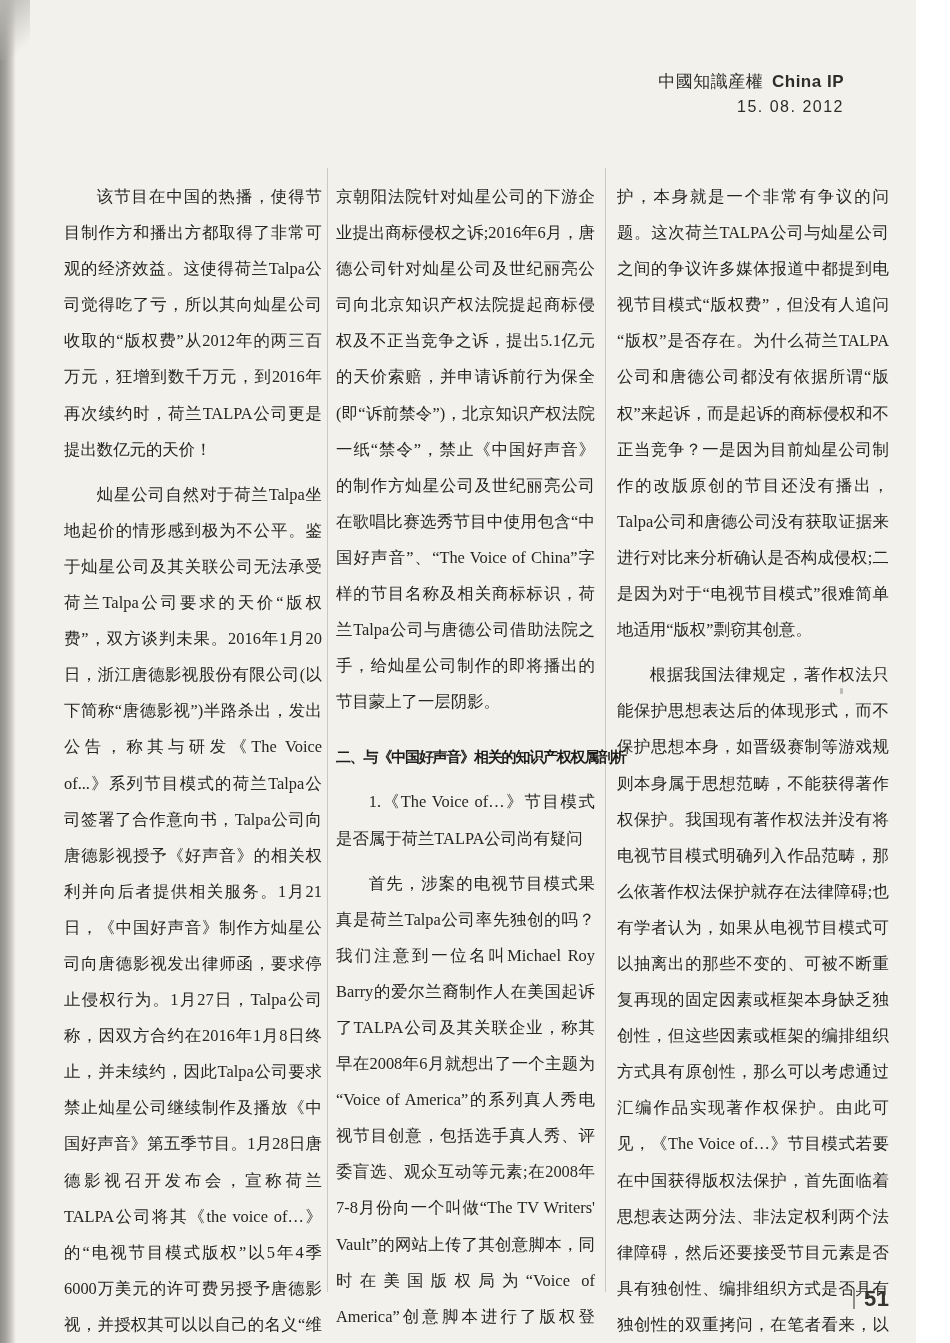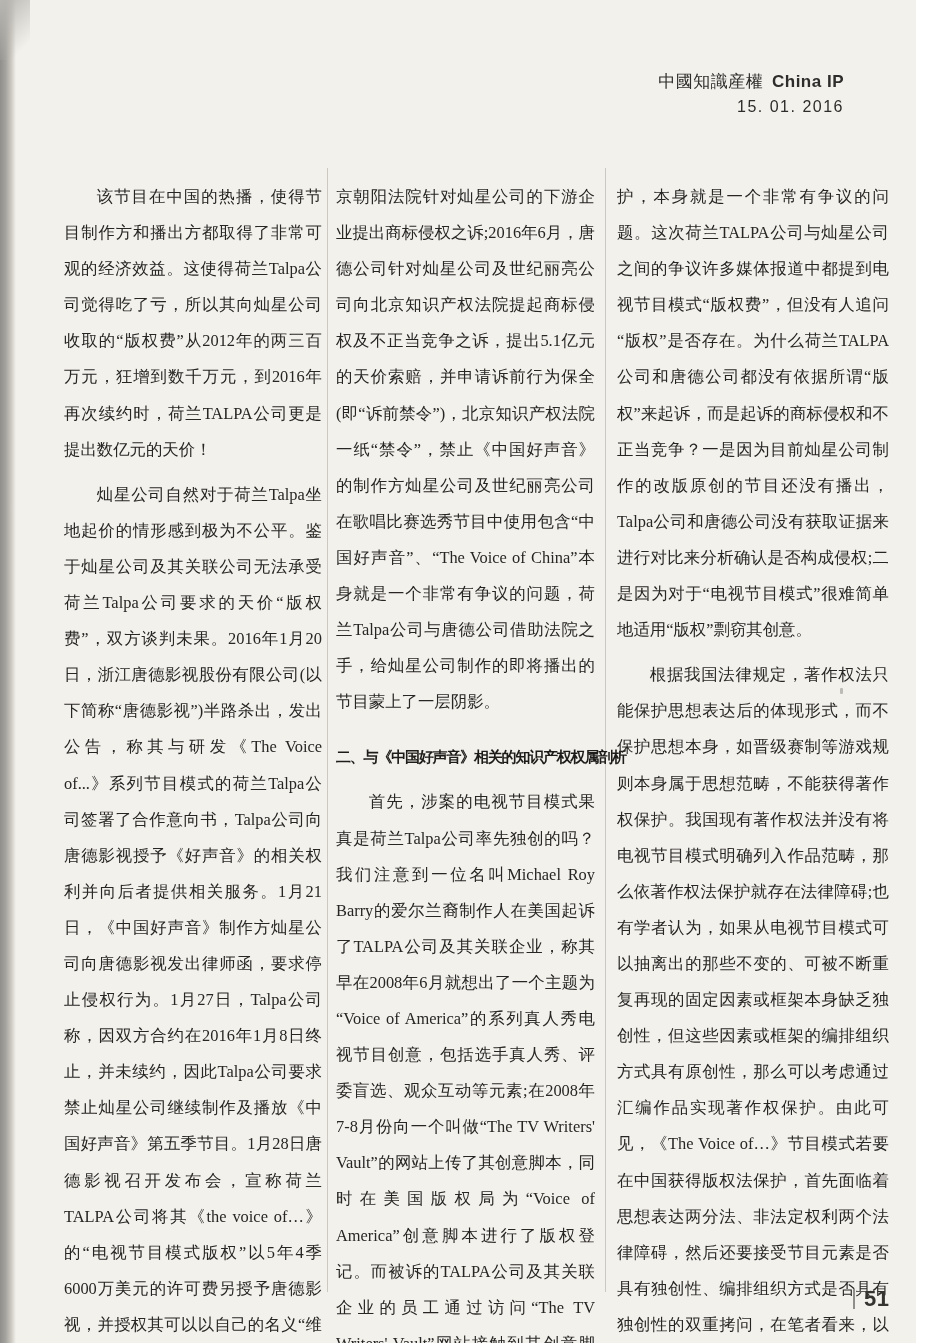--- a/index.html
+++ b/index.html
@@ -94,35 +94,36 @@
   <div class="edge-left"></div>
   <div class="edge-left-top"></div>
   <div class="edge-right-fill"></div>
   <div class="edge-right-line"></div>
 
   <div class="header">
     <div class="line1">
       <span class="zh">中國知識産權</span>
       <span class="en">China IP</span>
     </div>
-    <div class="line2">15. 01. 2016</div>
+    <div class="line2">15. 08. 2012</div>
   </div>
 
   <div class="divider divider-1"></div>
   <div class="divider divider-2"></div>
 
   <div class="column col-1">
     <p class="para">该节目在中国的热播，使得节目制作方和播出方都取得了非常可观的经济效益。这使得荷兰Talpa公司觉得吃了亏，所以其向灿星公司收取的“版权费”从2012年的两三百万元，狂增到数千万元，到2016年再次续约时，荷兰TALPA公司更是提出数亿元的天价！</p>
     <p class="para">灿星公司自然对于荷兰Talpa坐地起价的情形感到极为不公平。鉴于灿星公司及其关联公司无法承受荷兰Talpa公司要求的天价“版权费”，双方谈判未果。2016年1月20日，浙江唐德影视股份有限公司(以下简称“唐德影视”)半路杀出，发出公告，称其与研发《The Voice of...》系列节目模式的荷兰Talpa公司签署了合作意向书，Talpa公司向唐德影视授予《好声音》的相关权利并向后者提供相关服务。1月21日，《中国好声音》制作方灿星公司向唐德影视发出律师函，要求停止侵权行为。1月27日，Talpa公司称，因双方合约在2016年1月8日终止，并未续约，因此Talpa公司要求禁止灿星公司继续制作及播放《中国好声音》第五季节目。1月28日唐德影视召开发布会，宣称荷兰TALPA公司将其《the voice of…》的“电视节目模式版权”以5年4季6000万美元的许可费另授予唐德影视，并授权其可以以自己的名义“维权”。至此、荷兰Talpa公司近乎完美退出，赚的盆满钵满，退至幕后，看两家或多家中国公司相互掐架。作为中国人，多少感觉到有些悲哀……</p>
 
   </div>
 
   <div class="column col-2">
-    <p class="para flush">京朝阳法院针对灿星公司的下游企业提出商标侵权之诉;2016年6月，唐德公司针对灿星公司及世纪丽亮公司向北京知识产权法院提起商标侵权及不正当竞争之诉，提出5.1亿元的天价索赔，并申请诉前行为保全(即“诉前禁令”)，北京知识产权法院一纸“禁令”，禁止《中国好声音》的制作方灿星公司及世纪丽亮公司在歌唱比赛选秀节目中使用包含“中国好声音”、“The Voice of China”本身就是一个非常有争议的问题，荷兰Talpa公司与唐德公司借助法院之手，给灿星公司制作的即将播出的节目蒙上了一层阴影。</p>
+    <p class="para flush">京朝阳法院针对灿星公司的下游企业提出商标侵权之诉;2016年6月，唐德公司针对灿星公司及世纪丽亮公司向北京知识产权法院提起商标侵权及不正当竞争之诉，提出5.1亿元的天价索赔，并申请诉前行为保全(即“诉前禁令”)，北京知识产权法院一纸“禁令”，禁止《中国好声音》的制作方灿星公司及世纪丽亮公司在歌唱比赛选秀节目中使用包含“中国好声音”、“The Voice of China”字样的节目名称及相关商标标识，荷兰Talpa公司与唐德公司借助法院之手，给灿星公司制作的即将播出的节目蒙上了一层阴影。</p>
     <p class="para heading">二、与《中国好声音》相关的知识产权权属剖析</p>
+    <p class="para">1.《The Voice of…》节目模式是否属于荷兰TALPA公司尚有疑问</p>
     <p class="para">首先，涉案的电视节目模式果真是荷兰Talpa公司率先独创的吗？我们注意到一位名叫Michael Roy Barry的爱尔兰裔制作人在美国起诉了TALPA公司及其关联企业，称其早在2008年6月就想出了一个主题为“Voice of America”的系列真人秀电视节目创意，包括选手真人秀、评委盲选、观众互动等元素;在2008年7-8月份向一个叫做“The TV Writers' Vault”的网站上传了其创意脚本，同时在美国版权局为“Voice of America”创意脚本进行了版权登记。而被诉的TALPA公司及其关联企业的员工通过访问“The TV Writers' Vault”网站接触到其创意脚本，并违反该网站的保密协议，剽窃其创意、制作了“The Voice of Holland”(Los Angeles Superior Court No. SC121327号案件)。Michael Roy Barry注册这一电视节目模式的时间，比Talpa公司《The Voice Of…》系列节目的最初版本，还要早两年时间，所以荷兰Tapla公司是否首创、独创了涉案节目模式，本身就存有疑问。</p>
 
   </div>
 
   <div class="column col-3">
     <p class="para flush">护，本身就是一个非常有争议的问题。这次荷兰TALPA公司与灿星公司之间的争议许多媒体报道中都提到电视节目模式“版权费”，但没有人追问“版权”是否存在。为什么荷兰TALPA公司和唐德公司都没有依据所谓“版权”来起诉，而是起诉的商标侵权和不正当竞争？一是因为目前灿星公司制作的改版原创的节目还没有播出，Talpa公司和唐德公司没有获取证据来进行对比来分析确认是否构成侵权;二是因为对于“电视节目模式”很难简单地适用“版权”剽窃其创意。</p>
     <p class="para">根据我国法律规定，著作权法只能保护思想表达后的体现形式，而不保护思想本身，如晋级赛制等游戏规则本身属于思想范畴，不能获得著作权保护。我国现有著作权法并没有将电视节目模式明确列入作品范畴，那么依著作权法保护就存在法律障碍;也有学者认为，如果从电视节目模式可以抽离出的那些不变的、可被不断重复再现的固定因素或框架本身缺乏独创性，但这些因素或框架的编排组织方式具有原创性，那么可以考虑通过汇编作品实现著作权保护。由此可见，《The Voice of…》节目模式若要在中国获得版权法保护，首先面临着思想表达两分法、非法定权利两个法律障碍，然后还要接受节目元素是否具有独创性、编排组织方式是否具有独创性的双重拷问，在笔者看来，以盲听盲选、导师转椅为特色的《The Voice of…》节目模式难以满足在中国获得著作权保护的条件。</p>
 
   </div>
 

